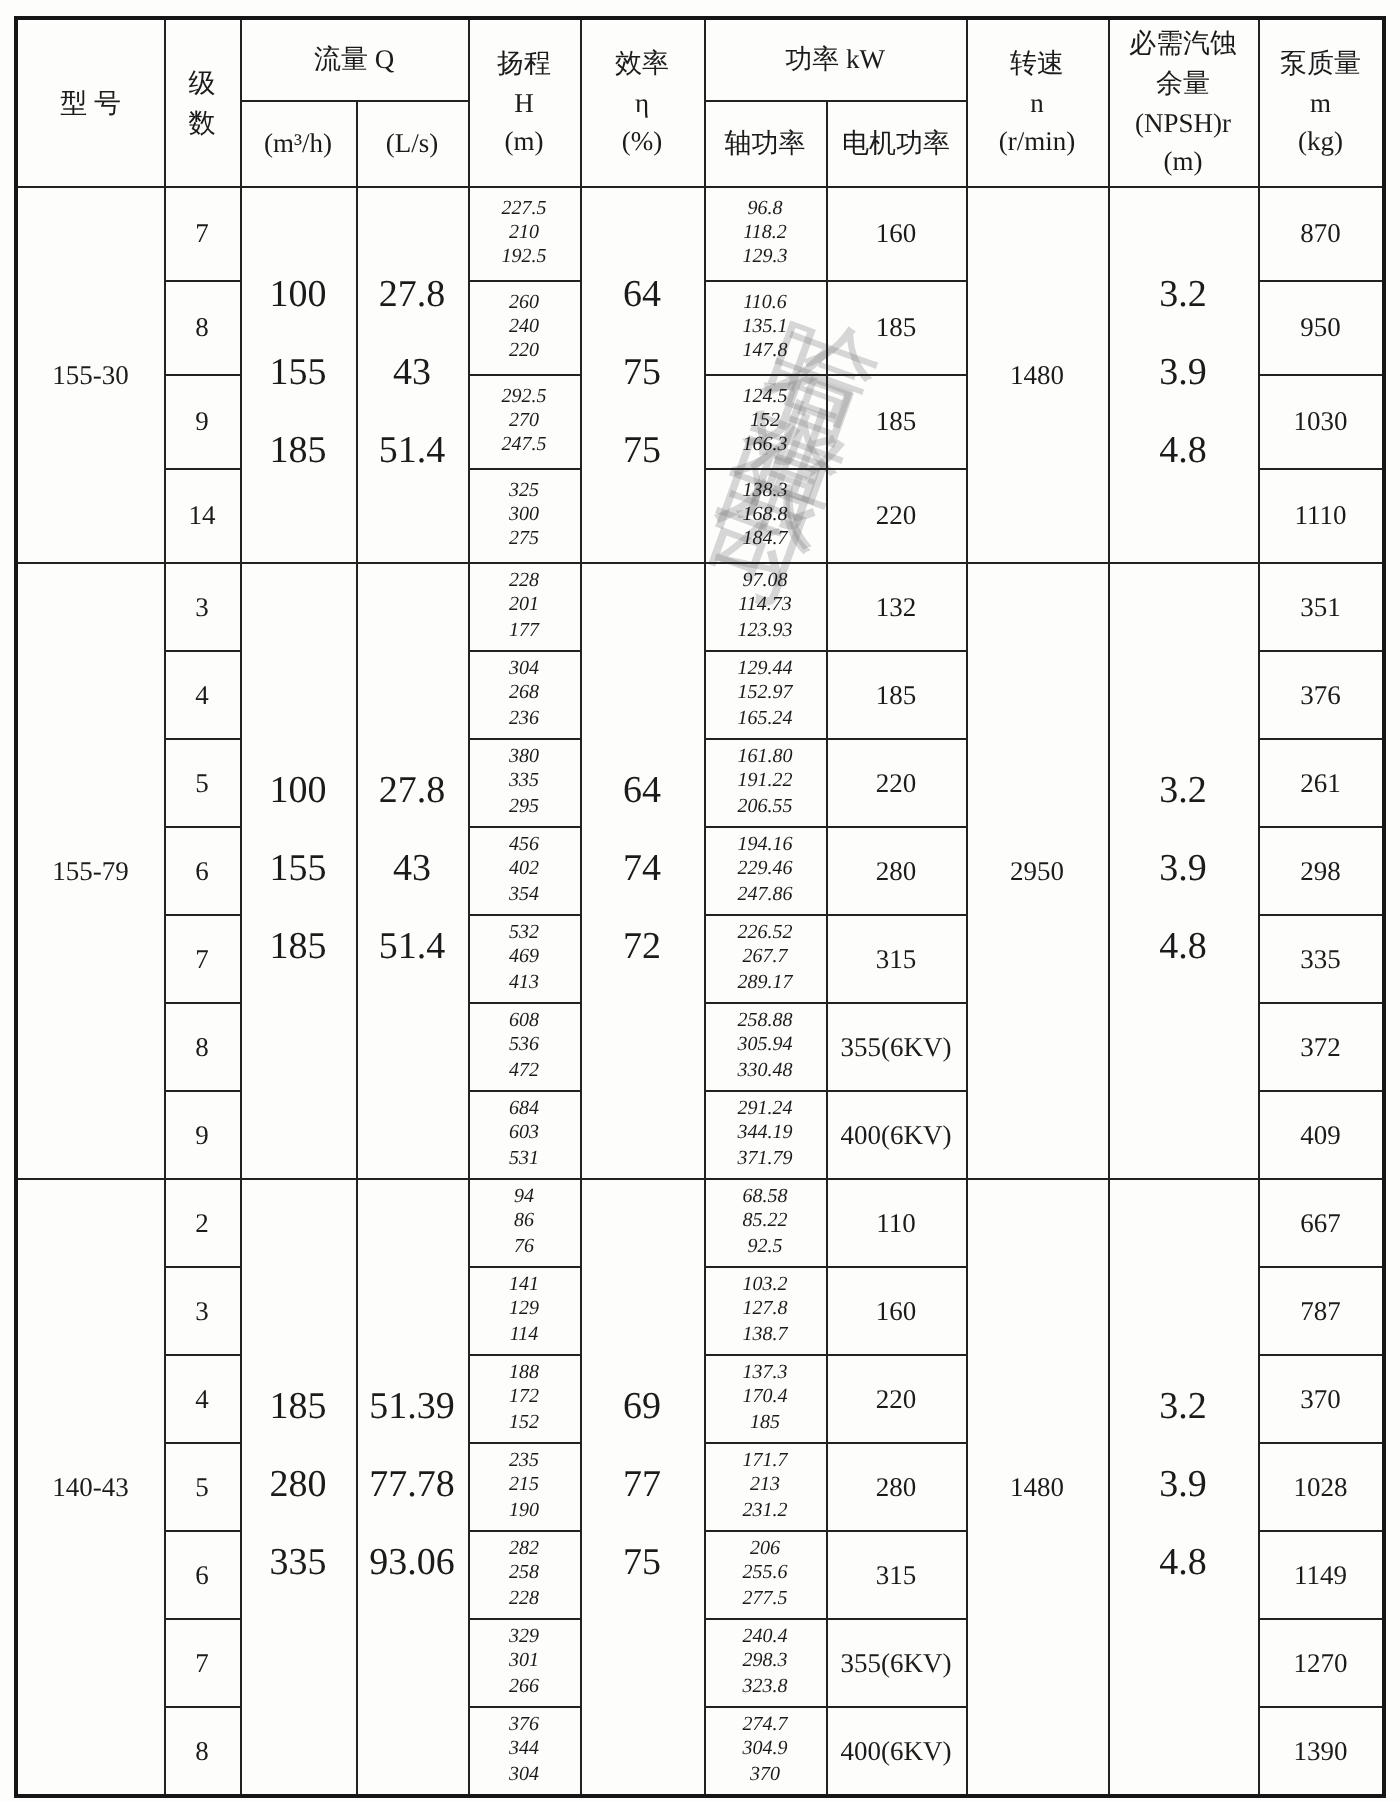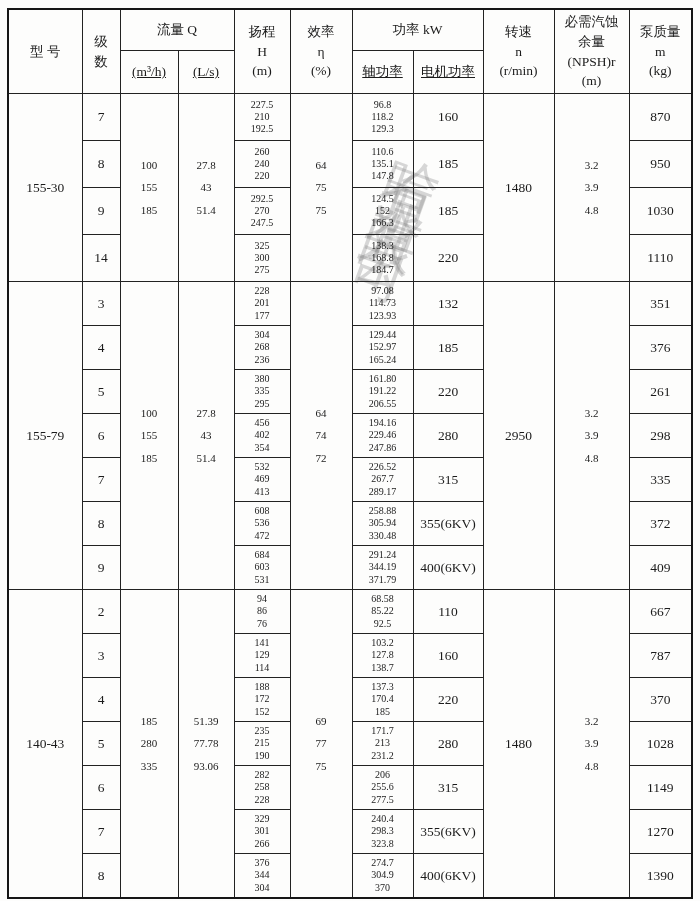--- a/index.html
+++ b/index.html
@@ -25,25 +25,25 @@
     white-space:pre-line;
     padding:0 1px;
     overflow:hidden;
   }
   thead th{
     font-weight:normal;
     font-size:13.5px;
     line-height:1.45;
   }
   thead tr.h1 th{height:40px;}
-  thead tr.h2 th{height:42px;text-decoration:underline;}
+  thead tr.h2 th{height:42px;}
   td{font-size:13px;}
-  td.small{font-size:10px;line-height:1.22;}
+  td.small{font-size:10px;line-height:1.22;font-style:italic;}
   td.big{font-size:13.5px;}
-  td.spread{line-height:2.05;font-size:11px;}
+  td.spread{line-height:2.05;font-size:19px;}
   tr.sec0 td{height:46px;}
   tr.sec1 td{height:43px;}
   tr.sec2 td{height:43px;}
   .watermark{
     position:absolute;
     left:398px;top:120px;
     writing-mode:vertical-rl;
     text-orientation:upright;
     font-size:54px;
     letter-spacing:14px;

